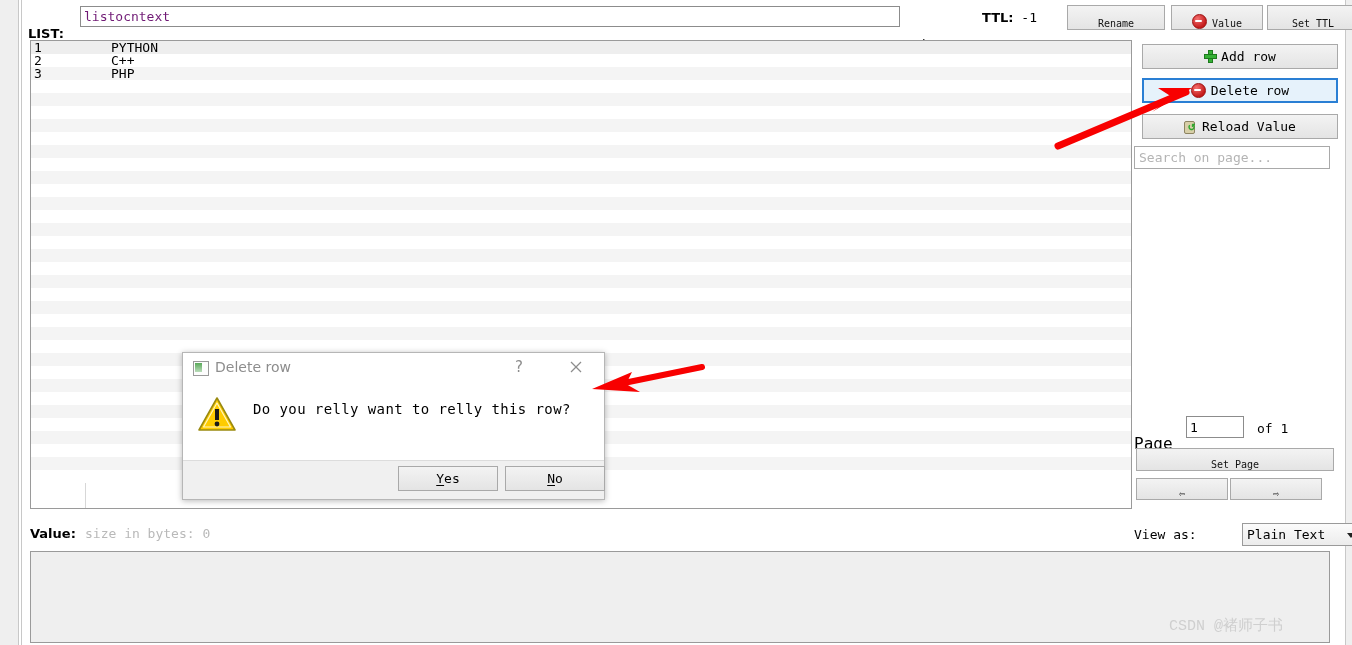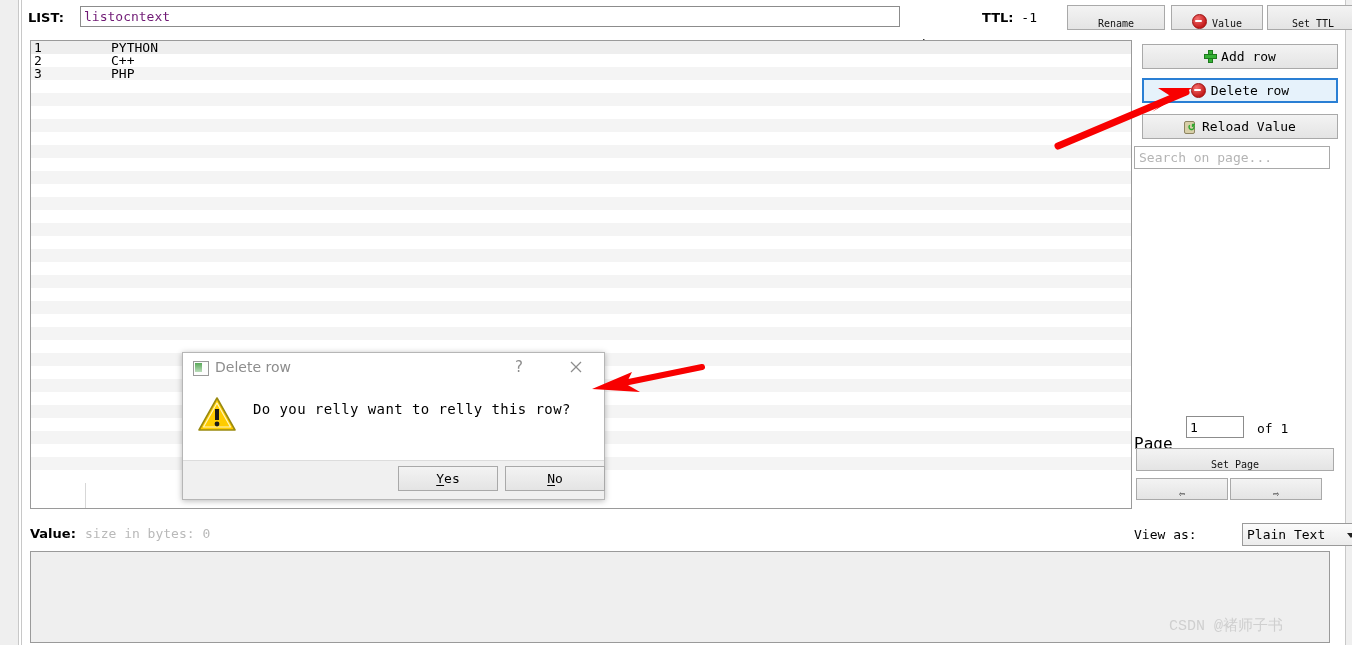--- a/index.html
+++ b/index.html
@@ -13,21 +13,21 @@
   
   #app-root{position:absolute;left:0;top:0;width:1352px;height:645px;background:#fff;}
   #left-gutter{position:absolute;left:0;top:0;width:18px;height:645px;background:#efefef;}
   #left-gutter-edge{position:absolute;left:18px;top:0;width:1px;height:645px;background:#c8c8c8;}
   #left-gutter-edge2{position:absolute;left:21px;top:0;width:1px;height:645px;background:#c8c8c8;}
   #right-edge{position:absolute;left:1345px;top:0;width:1px;height:645px;background:#c8c8c8;}
   #right-gutter{position:absolute;left:1346px;top:0;width:6px;height:645px;background:#efefef;}
 
   
   #topbar{position:absolute;left:24px;top:4px;width:1318px;height:28px;}
-  .lbl{font-family:"DejaVu Sans","Liberation Sans",sans-serif;font-weight:bold;font-size:13px;}
+  .lbl{font-family:"DejaVu Sans","Liberation Sans",sans-serif;font-weight:bold;font-size:13px;margin-top:16px;}
   #list-label{position:absolute;left:4px;top:6px;}
   #list-name-input{
     position:absolute;left:56px;top:2px;width:820px;height:21px;
     border:1px solid #8c8c8c;background:#fff;
     font-family:"DejaVu Sans Mono","Liberation Mono",monospace;font-size:13px;
     padding:0 3px;box-sizing:border-box;color:#701a75;outline:none;
   }
   #size-label{position:absolute;left:888px;top:6px;font-size:13px;margin-top:27px;}
   #ttl-label{position:absolute;left:958px;top:6px;font-size:13px;}
   #ttl-label b{font-family:"DejaVu Sans","Liberation Sans",sans-serif;}

